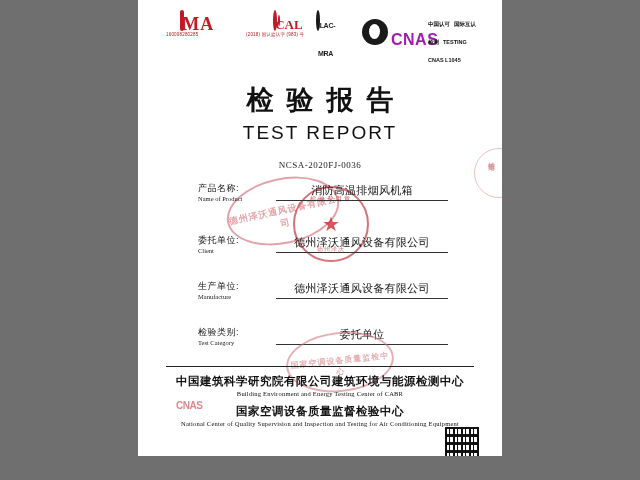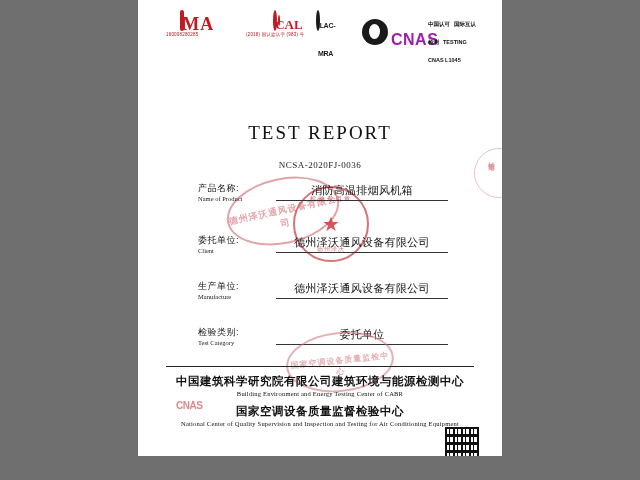--- a/index.html
+++ b/index.html
@@ -170,21 +170,21 @@
     font-weight: bold;
     letter-spacing: 13px;
     text-indent: 13px;
     color: #111;
   }
   .title-en {
     position: absolute;
     left: 0; right: 0;
     top: 122px;
     text-align: center;
-    font-family: Liberation Serif, serif;
+    font-family: Liberation Sans, sans-serif;
     font-size: 19px;
     letter-spacing: 2px;
     color: #111;
   }
   .report-no {
     position: absolute;
     left: 0; right: 0;
     top: 160px;
     text-align: center;
     font-family: "Liberation Serif", serif;
@@ -434,20 +434,21 @@
 
       <div class="logo" style="left:262px;top:0px;text-align:left;">
         <span class="cnas-right">中国认可</span>
         <span class="cnas-right">国际互认</span>
         <span class="cnas-right">检测</span>
         <span class="cnas-right">TESTING</span>
         <span class="cnas-right">CNAS L1045</span>
       </div>
     </div>
 
+    <div class="title-cn">检验报告</div>
     <div class="title-en">TEST REPORT</div>
     <div class="report-no">NCSA-2020FJ-0036</div>
 
     <div class="seal seal-oval">
       <span class="ov-text">德州泽沃通风设备有限公司</span>
     </div>
     <div class="seal seal-main">
       <span class="ring-text">检验专用章</span>
       <span class="star">★</span>
       <span class="ring-text bottom">德州泽沃</span>

